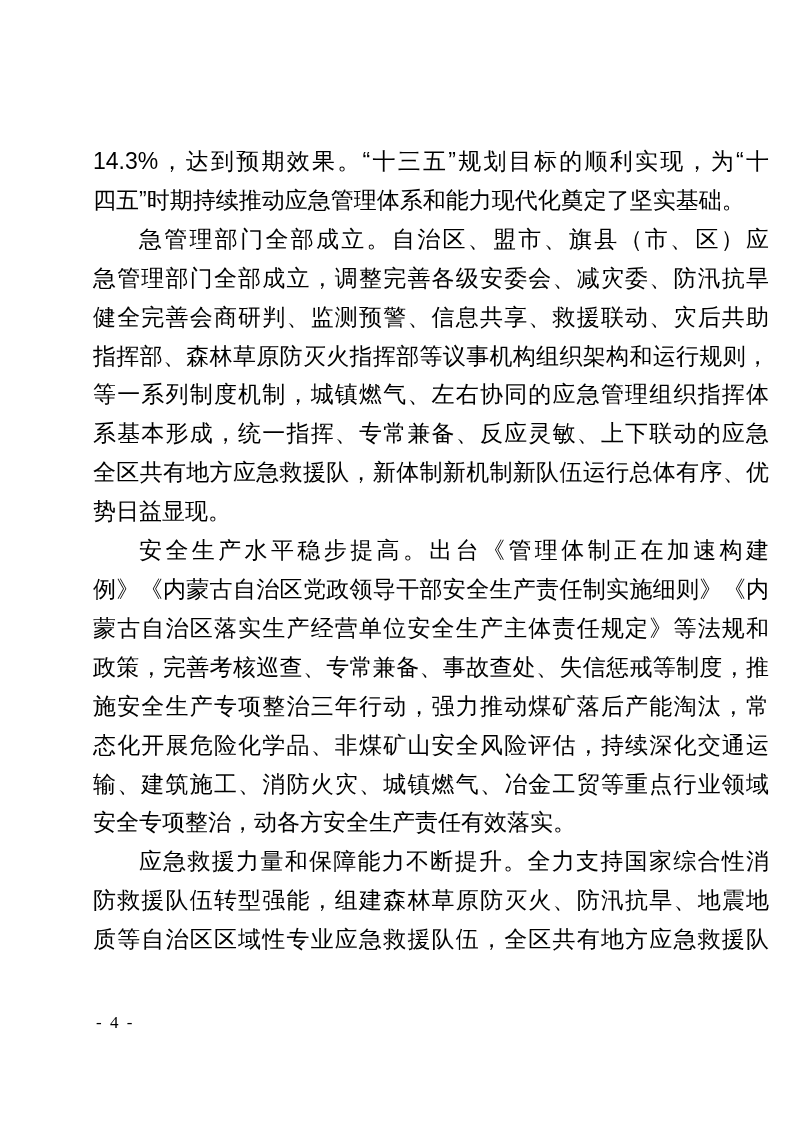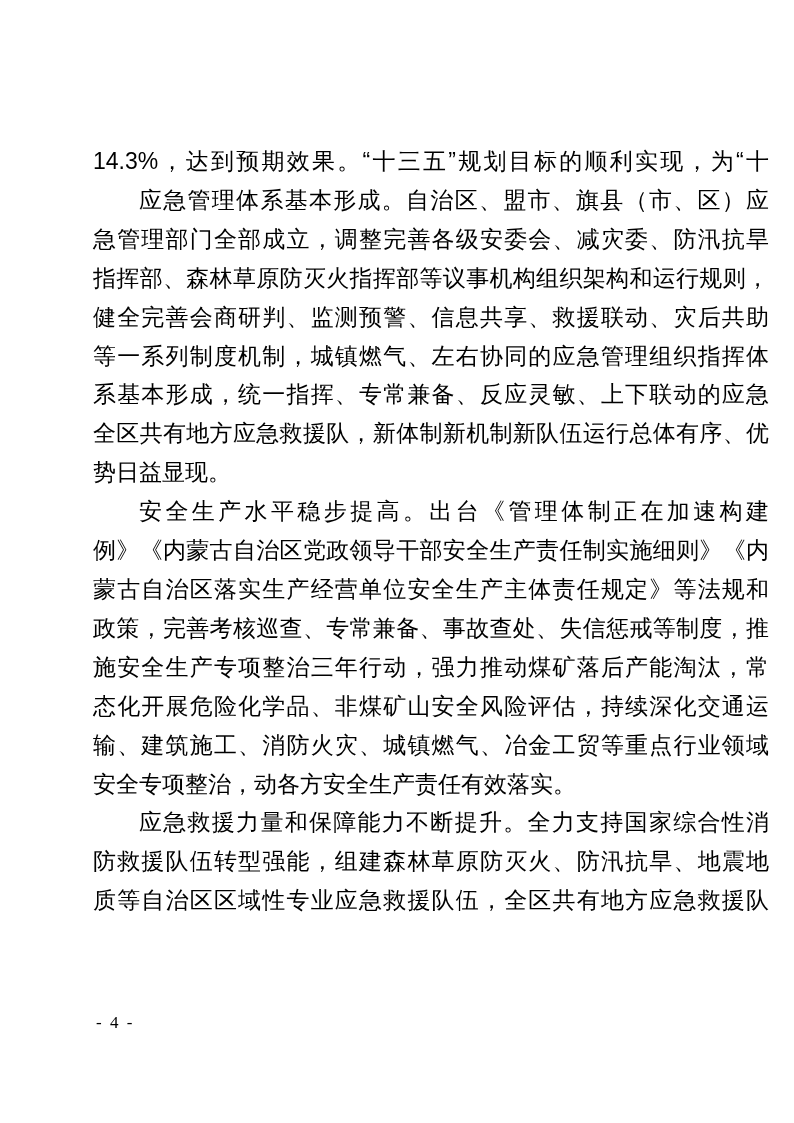--- a/index.html
+++ b/index.html
@@ -50,24 +50,25 @@
     letter-spacing: 2px;
   }
 </style>
 </head>
 <body>
 
 <div class="page">
   <main class="content">
 
   <div class="line">14.3%，达到预期效果。“十三五”规划目标的顺利实现，为“十</div>
-      <div class="line indent">应急管理体系基本形成。自治区、盟市、旗县（市、区）应</div>
+      <div class="line para-end">四五”时期持续推动应急管理体系和能力现代化奠定了坚实基础。</div>
+      <div class="line indent">急管理部门全部成立。自治区、盟市、旗县（市、区）应</div>
       <div class="line">急管理部门全部成立，调整完善各级安委会、减灾委、防汛抗旱</div>
+      <div class="line">健全完善会商研判、监测预警、信息共享、救援联动、灾后共助</div>
       <div class="line">指挥部、森林草原防灭火指挥部等议事机构组织架构和运行规则，</div>
-      <div class="line">健全完善会商研判、监测预警、信息共享、救援联动、灾后共助</div>
       <div class="line">等一系列制度机制，城镇燃气、左右协同的应急管理组织指挥体</div>
       <div class="line">系基本形成，统一指挥、专常兼备、反应灵敏、上下联动的应急</div>
       <div class="line">全区共有地方应急救援队，新体制新机制新队伍运行总体有序、优</div>
       <div class="line para-end">势日益显现。</div>
       <div class="line indent">安全生产水平稳步提高。出台《管理体制正在加速构建</div>
       <div class="line">例》《内蒙古自治区党政领导干部安全生产责任制实施细则》《内</div>
       <div class="line">蒙古自治区落实生产经营单位安全生产主体责任规定》等法规和</div>
       <div class="line">政策，完善考核巡查、专常兼备、事故查处、失信惩戒等制度，推</div>
       <div class="line">施安全生产专项整治三年行动，强力推动煤矿落后产能淘汰，常</div>
       <div class="line">态化开展危险化学品、非煤矿山安全风险评估，持续深化交通运</div>

